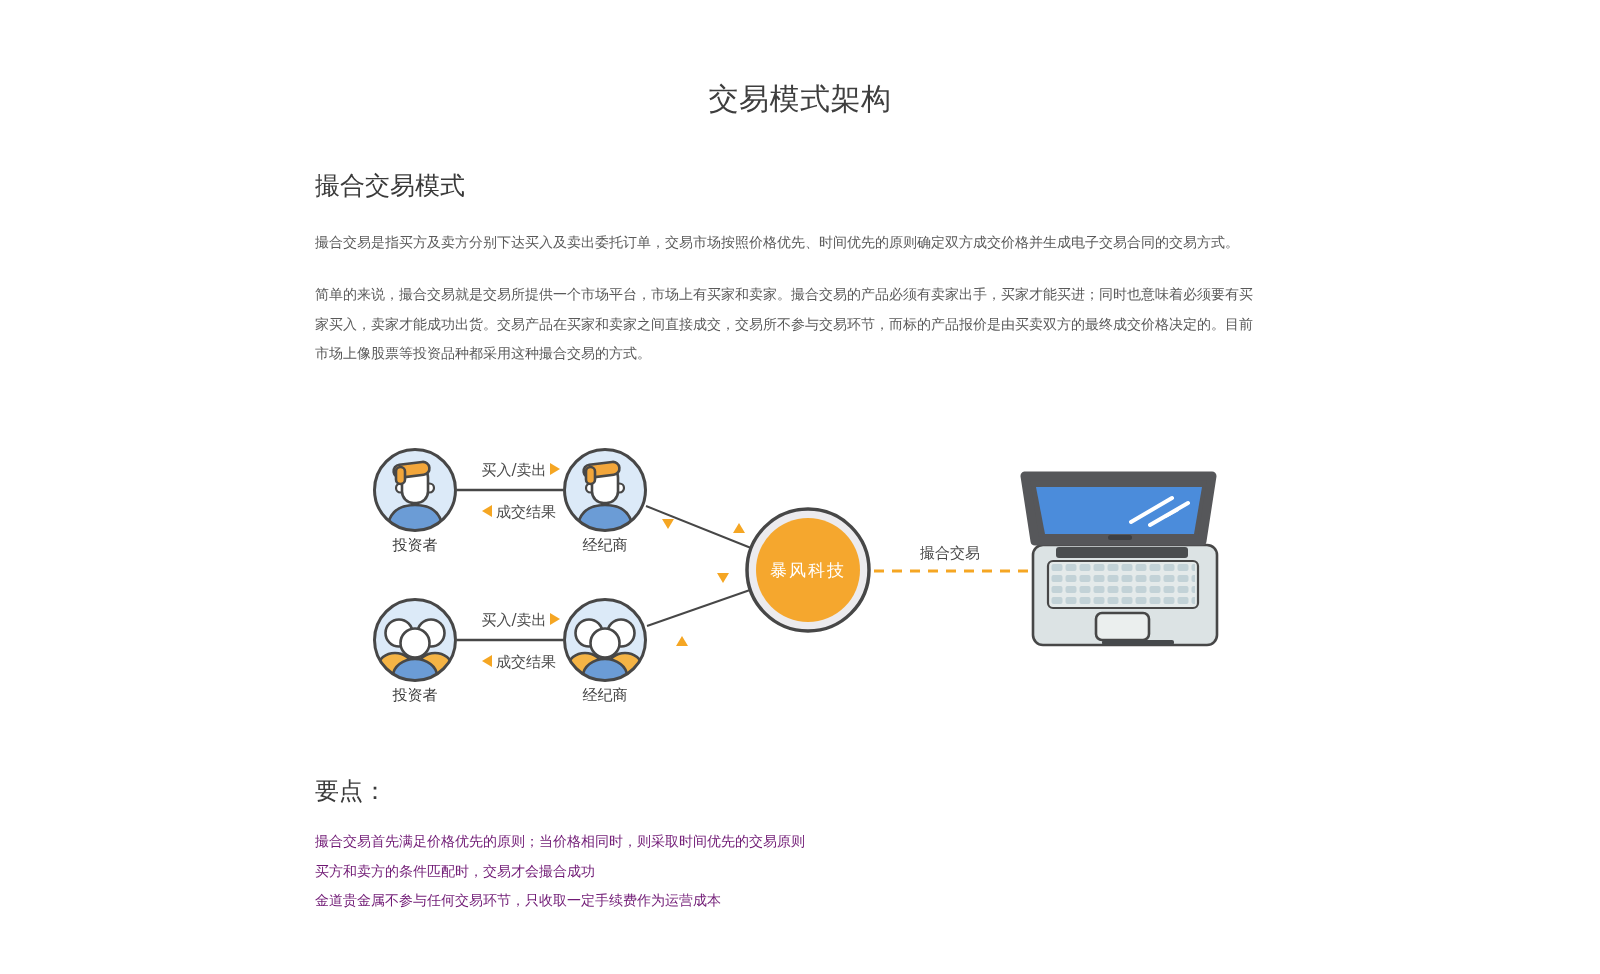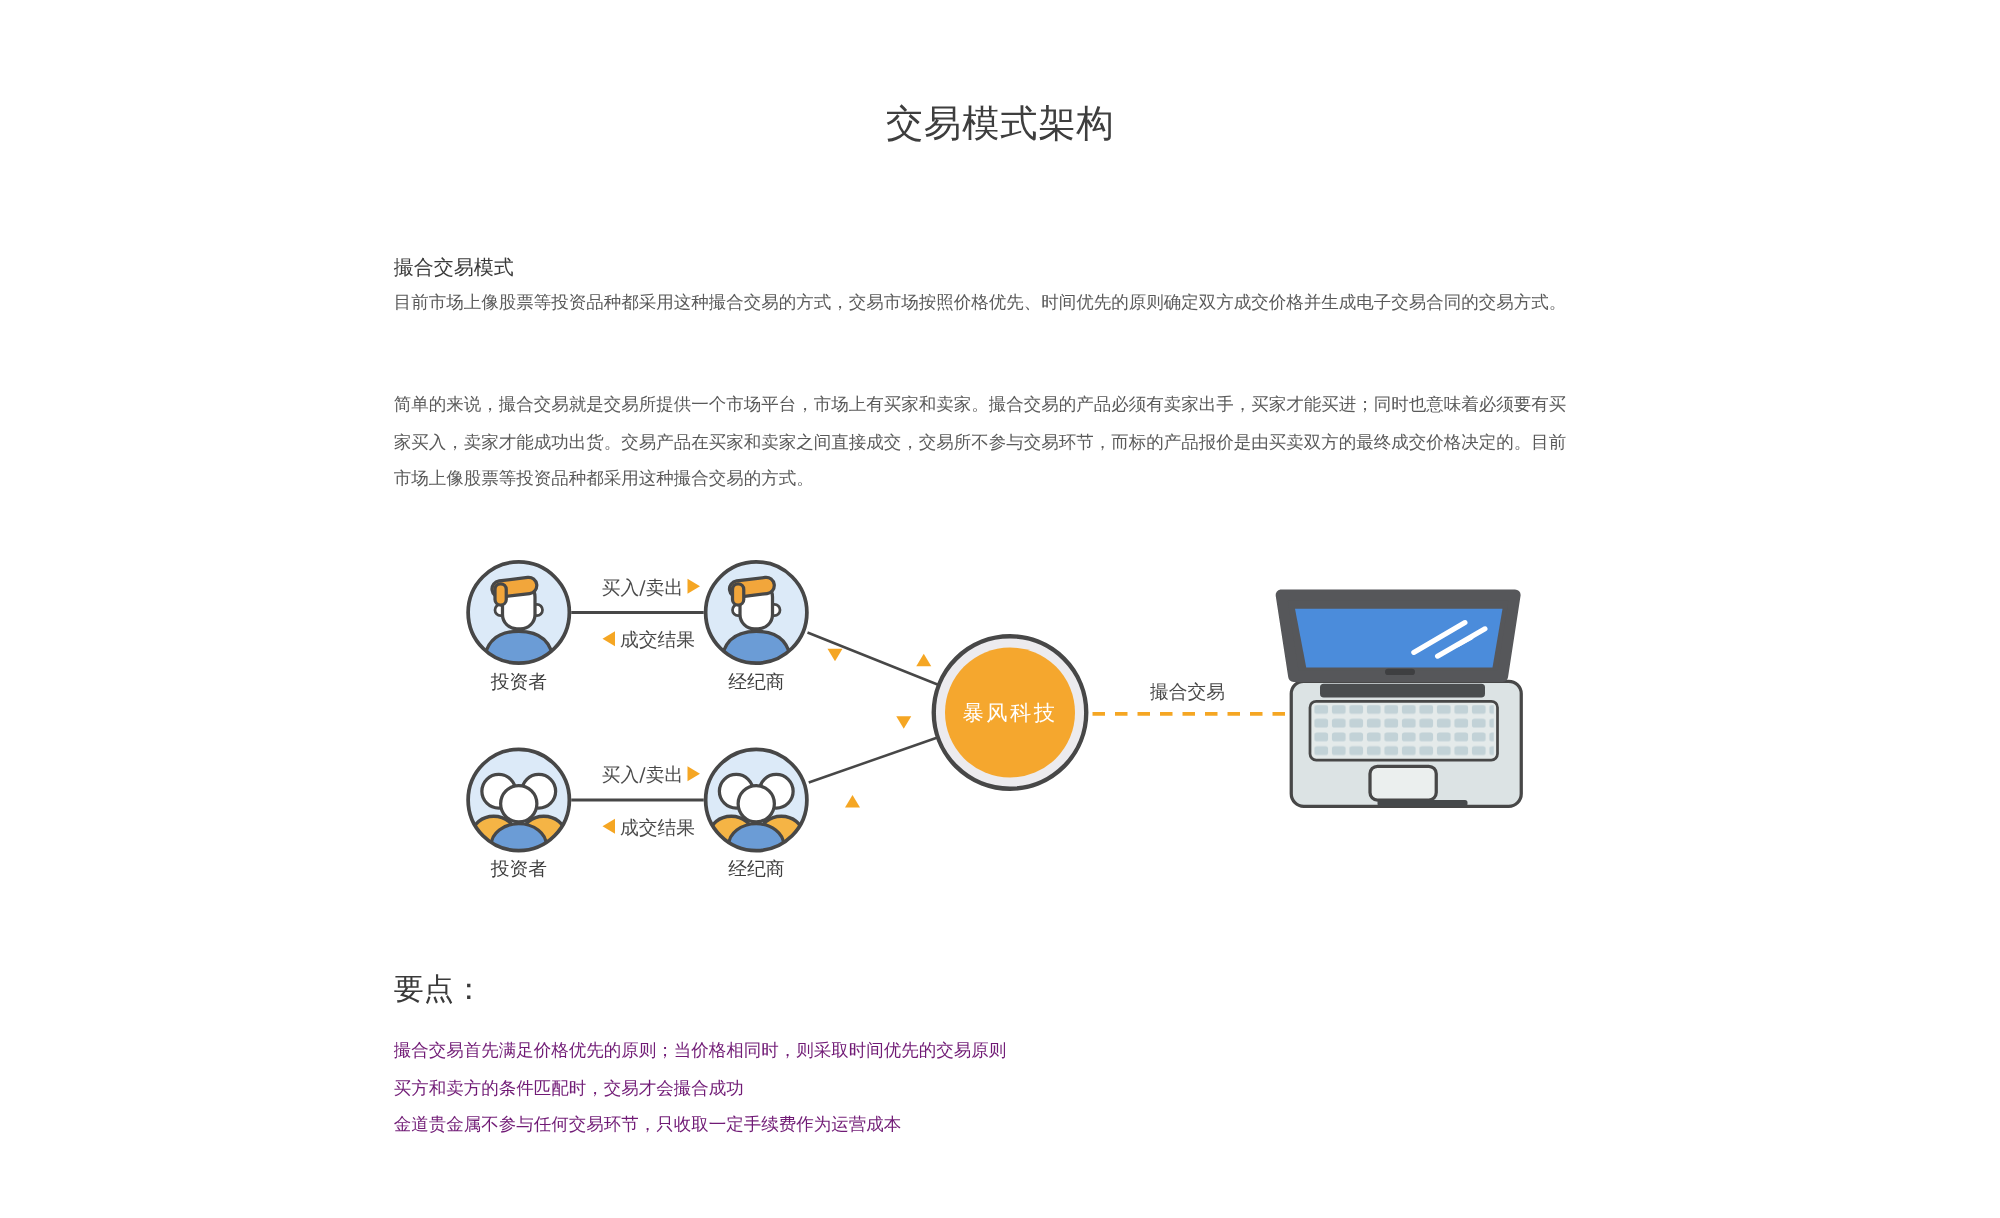--- a/index.html
+++ b/index.html
@@ -13,31 +13,30 @@
   .abs { position: absolute; }
   h1, h2, p, div { margin: 0; padding: 0; }
   #page-title {
     top: 79px; left: 0; width: 1600px;
     text-align: center;
     font-size: 30px; font-weight: 400;
     color: #3e3e3e; letter-spacing: 0.5px;
   }
   #section-heading {
     top: 169px; left: 315px;
-    font-size: 16px; font-weight: 400;
+    font-size: 25px; font-weight: 400;
     color: #3a3a3a;
-    margin-top: 35px;
   }
   .para {
     left: 315px; width: 945px;
     font-size: 14px; line-height: 29.5px;
     color: #5a5a5a;
   }
   #para-1 { top: 228px; }
-  #para-2 { top: 280px; margin-top: 30px; }
+  #para-2 { top: 280px; }
   #diagram { top: 430px; left: 0; }
   #keypoints-heading {
     top: 775px; left: 315px;
     font-size: 24px; font-weight: 400;
     color: #3a3a3a;
   }
   #keypoints-list { top: 827px; left: 315px; width: 1000px; }
   .kp-item {
     font-size: 14px; line-height: 29.5px;
     color: #701a75; height: 29.5px;
@@ -52,21 +51,21 @@
 </style>
 </head>
 <body>
 
 <main>
 
   <h1 class="abs" id="page-title">交易模式架构</h1>
 
   <h2 class="abs" id="section-heading">撮合交易模式</h2>
 
-  <p class="abs para" id="para-1">目前市场上像股票等投资品种都采用这种撮合交易的方式，交易市场按照价格优先、时间优先的原则确定双方成交价格并生成电子交易合同的交易方式。</p>
+  <p class="abs para" id="para-1">撮合交易是指买方及卖方分别下达买入及卖出委托订单，交易市场按照价格优先、时间优先的原则确定双方成交价格并生成电子交易合同的交易方式。</p>
   <p class="abs para" id="para-2">简单的来说，撮合交易就是交易所提供一个市场平台，市场上有买家和卖家。撮合交易的产品必须有卖家出手，买家才能买进；同时也意味着必须要有买家买入，卖家才能成功出货。交易产品在买家和卖家之间直接成交，交易所不参与交易环节，而标的产品报价是由买卖双方的最终成交价格决定的。目前市场上像股票等投资品种都采用这种撮合交易的方式。</p>
 
   <svg class="abs" id="diagram" width="1600" height="290" viewBox="0 0 1600 290" xmlns="http://www.w3.org/2000/svg">
     <defs>
       <clipPath id="avClip">
           <circle cx="0" cy="0" r="40"></circle>
         </clipPath>
 
       <g id="personAvatar">
         <circle r="40.5" fill="#DCEAF8"></circle>

